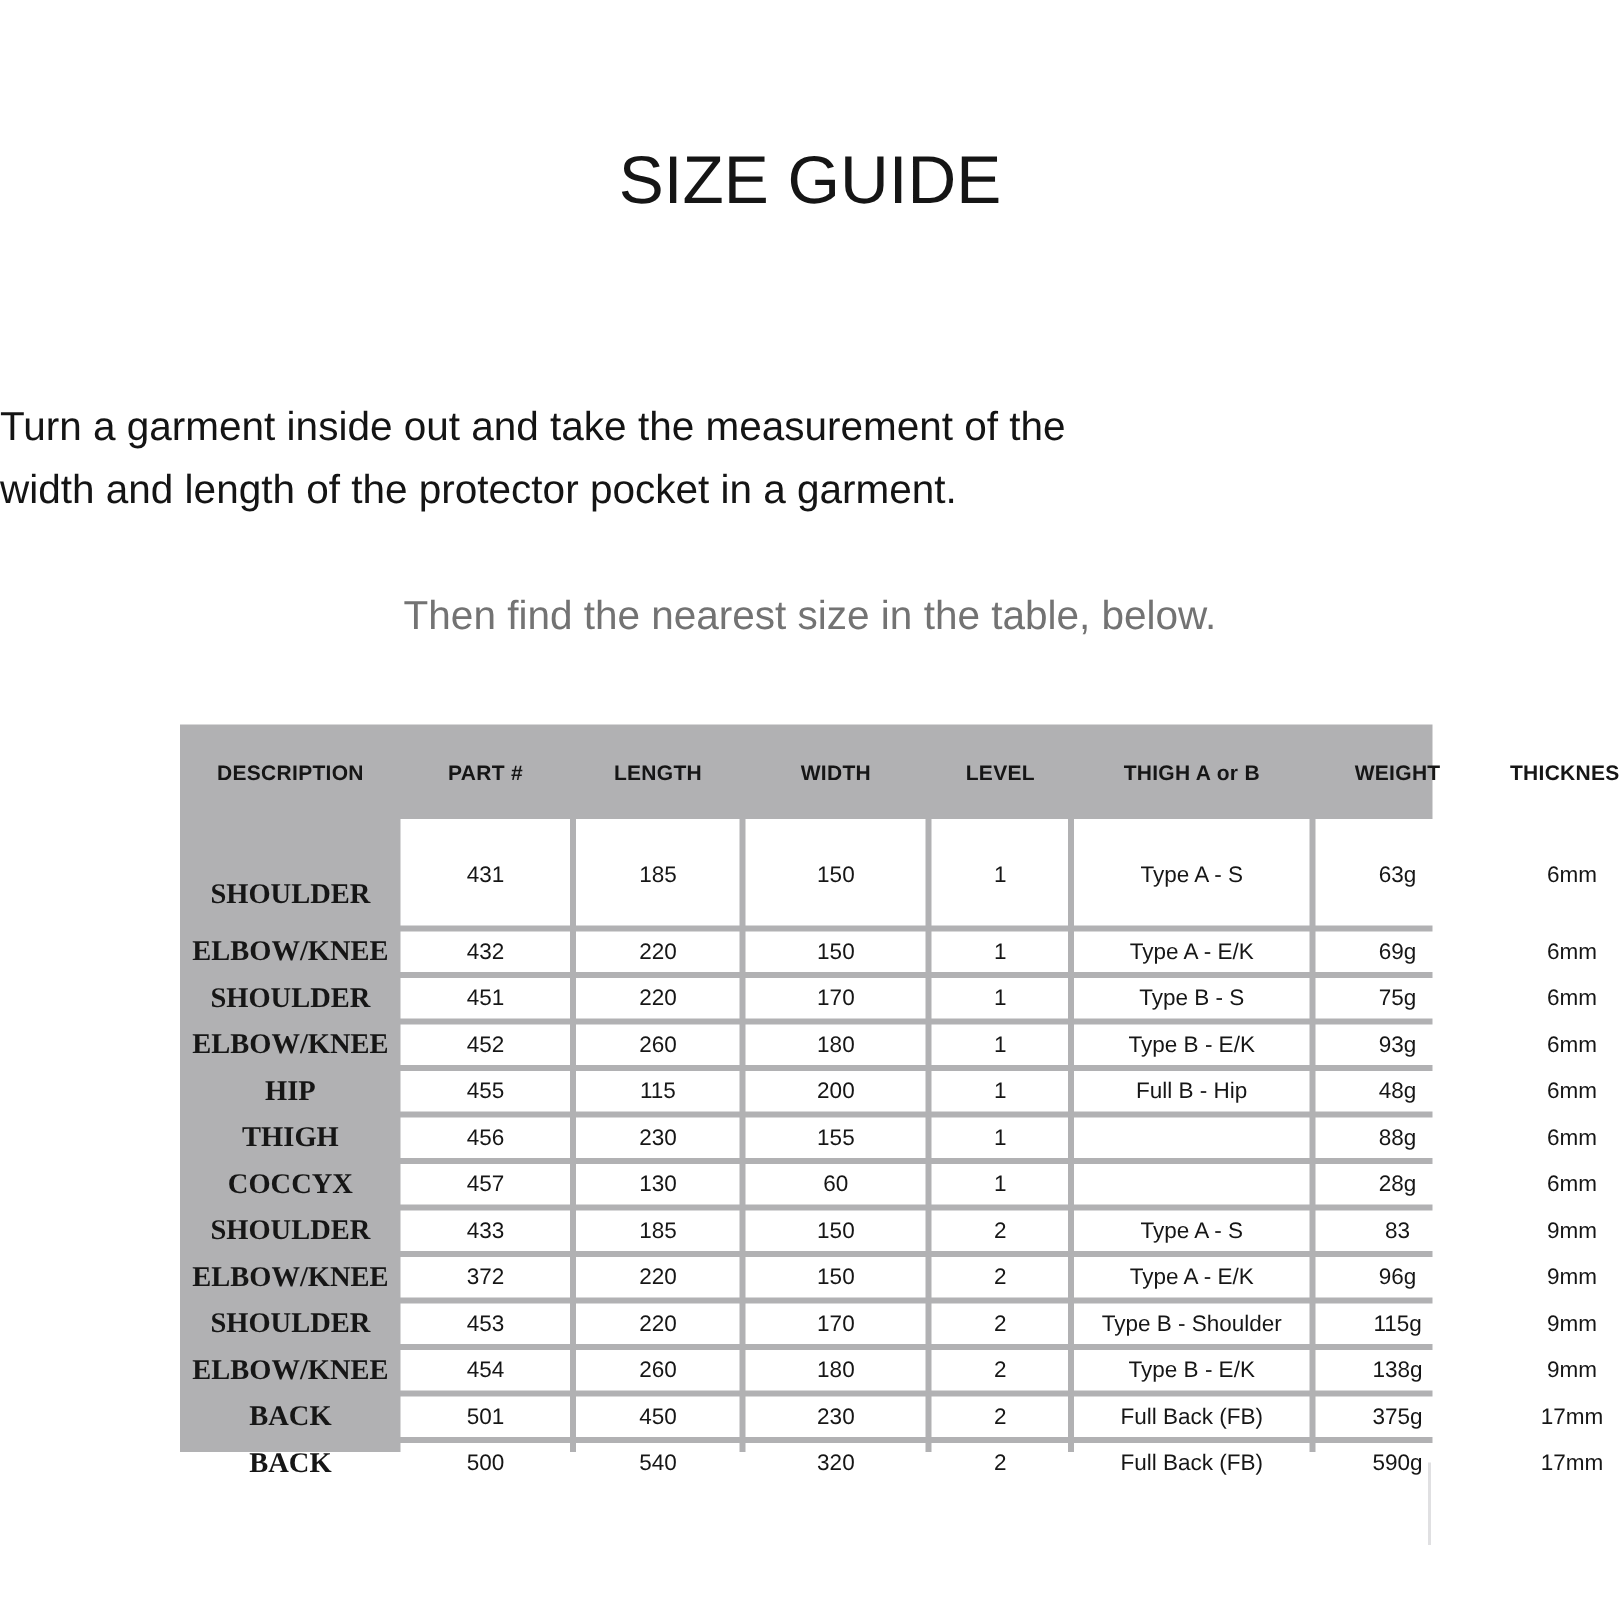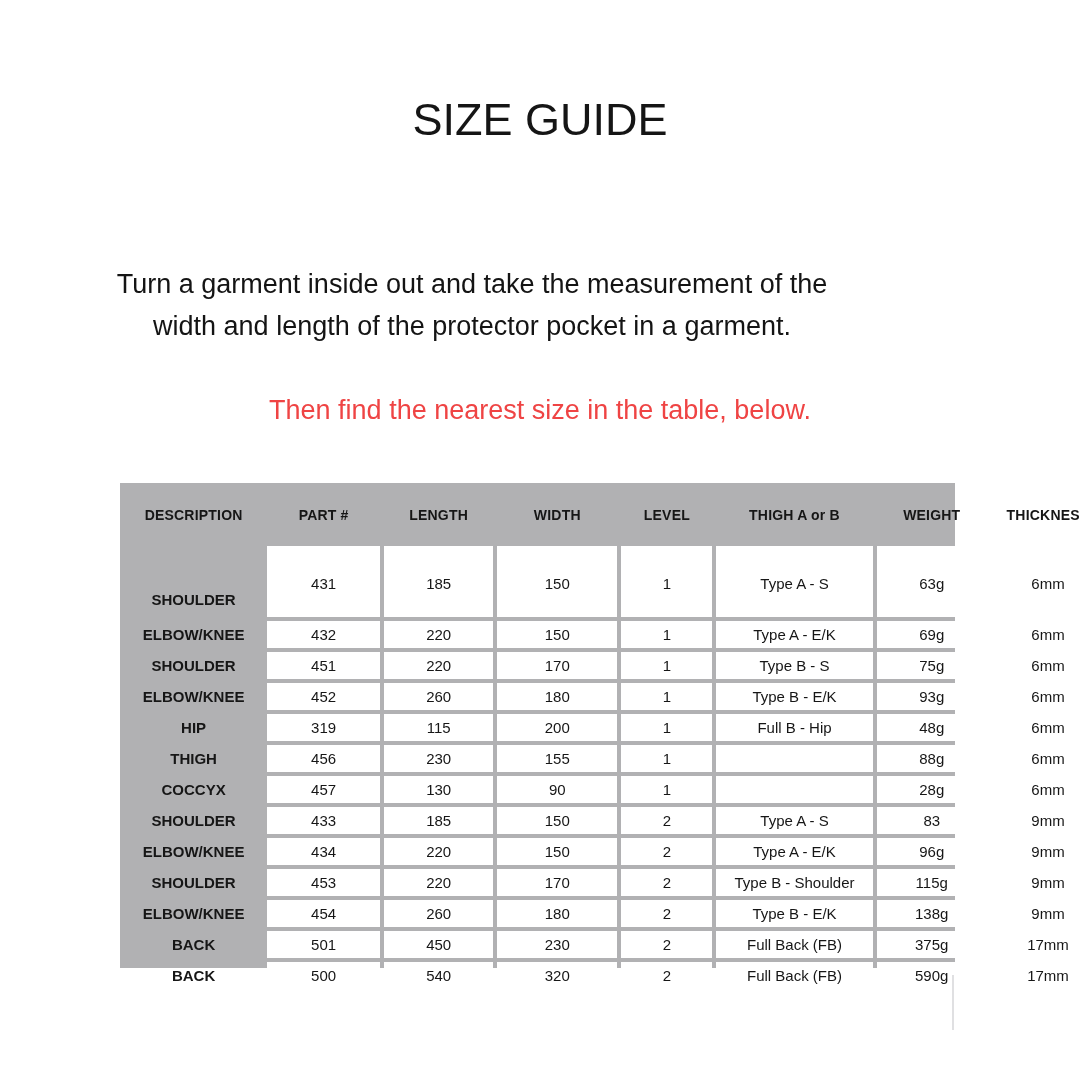--- a/index.html
+++ b/index.html
@@ -25,34 +25,33 @@
     font-size: 45px;
     line-height: 64px;
     font-weight: 400;
     color: #151515;
   }
   .instruction-1 {
     position: absolute;
     top: 263px;
     left: 0;
     width: 944px;
-    text-align: center;
     font-size: 27px;
     line-height: 42px;
     color: #141414;
   }
   .instruction-2 {
     position: absolute;
     top: 395px;
     left: 0;
     width: 1080px;
     text-align: center;
     font-size: 27px;
     line-height: 30px;
-    color: #ef4444;
+    color: #737373;
   }
   .size-table-wrap {
     position: absolute;
     left: 120px;
     top: 483px;
     width: 835px;
     height: 485px;
     background: #b1b1b3;
   }
   table.size-table {
@@ -79,22 +78,23 @@
     text-align: center;
     vertical-align: middle;
     height: 27px;
     color: #161616;
     padding: 0;
     overflow: hidden;
     white-space: nowrap;
   }
   table.size-table td.desc {
     background: transparent;
-    font-size: 15px;
+    font-size: 19px;
     font-weight: bold;
+    font-family: Liberation Serif, serif;
   }
   table.size-table tr.row-first td {
     height: 46px;
     vertical-align: bottom;
     padding-bottom: 25px;
   }
   table.size-table tr.row-first td.desc {
     vertical-align: bottom;
     padding-bottom: 9px;
   }
@@ -183,21 +183,21 @@
             <td>452</td>
             <td>260</td>
             <td>180</td>
             <td>1</td>
             <td>Type B - E/K</td>
             <td>93g</td>
             <td>6mm</td>
           </tr>
           <tr>
             <td class="desc">HIP</td>
-            <td>319</td>
+            <td>455</td>
             <td>115</td>
             <td>200</td>
             <td>1</td>
             <td>Full B - Hip</td>
             <td>48g</td>
             <td>6mm</td>
           </tr>
           <tr>
             <td class="desc">THIGH</td>
             <td>456</td>
@@ -205,39 +205,39 @@
             <td>155</td>
             <td>1</td>
             <td></td>
             <td>88g</td>
             <td>6mm</td>
           </tr>
           <tr>
             <td class="desc">COCCYX</td>
             <td>457</td>
             <td>130</td>
-            <td>90</td>
+            <td>60</td>
             <td>1</td>
             <td></td>
             <td>28g</td>
             <td>6mm</td>
           </tr>
           <tr>
             <td class="desc">SHOULDER</td>
             <td>433</td>
             <td>185</td>
             <td>150</td>
             <td>2</td>
             <td>Type A - S</td>
             <td>83</td>
             <td>9mm</td>
           </tr>
           <tr>
             <td class="desc">ELBOW/KNEE</td>
-            <td>434</td>
+            <td>372</td>
             <td>220</td>
             <td>150</td>
             <td>2</td>
             <td>Type A - E/K</td>
             <td>96g</td>
             <td>9mm</td>
           </tr>
           <tr>
             <td class="desc">SHOULDER</td>
             <td>453</td>

